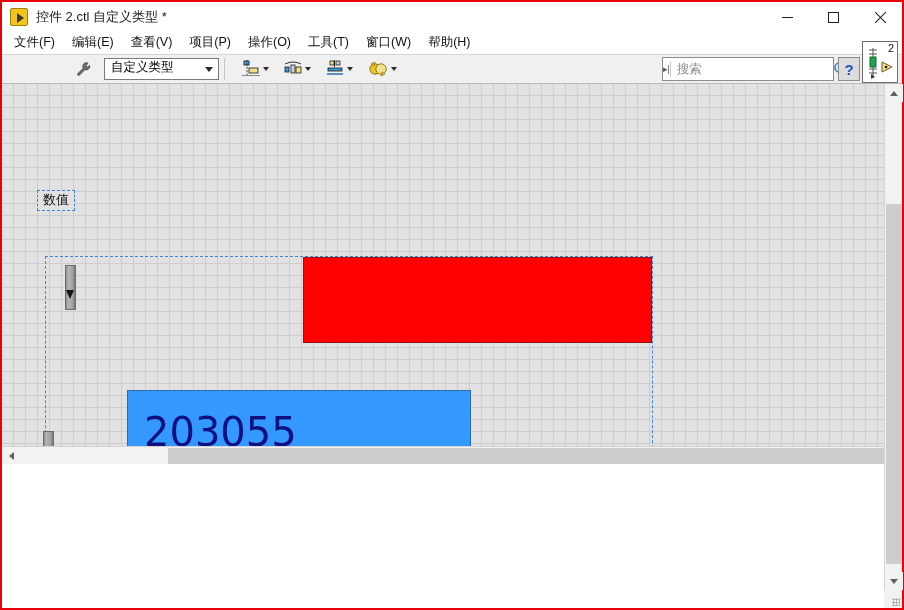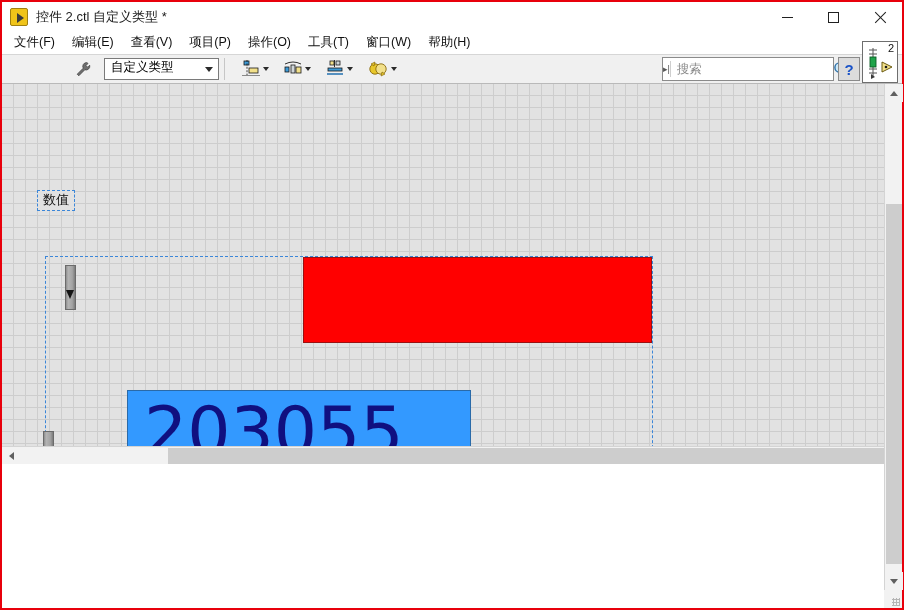--- a/index.html
+++ b/index.html
@@ -240,21 +240,21 @@
   
   .num-display {
     position: absolute;
     left: 125px; top: 306px;
     width: 344px; height: 83px;
     background: #3399ff;
     border: 1px solid #2a6aa8;
     display: flex; align-items: center;
   }
   .num-display .value {
-    font-size: 68px;
+    font-size: 40px;
     color: #101080;
     font-family: "DejaVu Sans", "Liberation Sans", sans-serif;
     padding-left: 16px;
     letter-spacing: 0px;
     line-height: 1;
   }
 
   
   .vscroll {
     position: absolute; right: 0; top: 82px;

